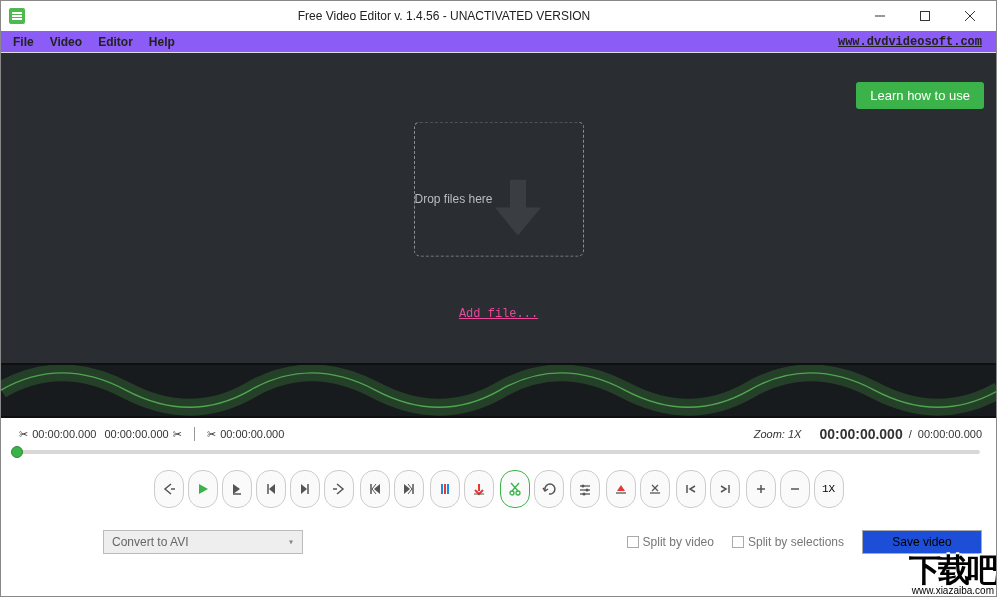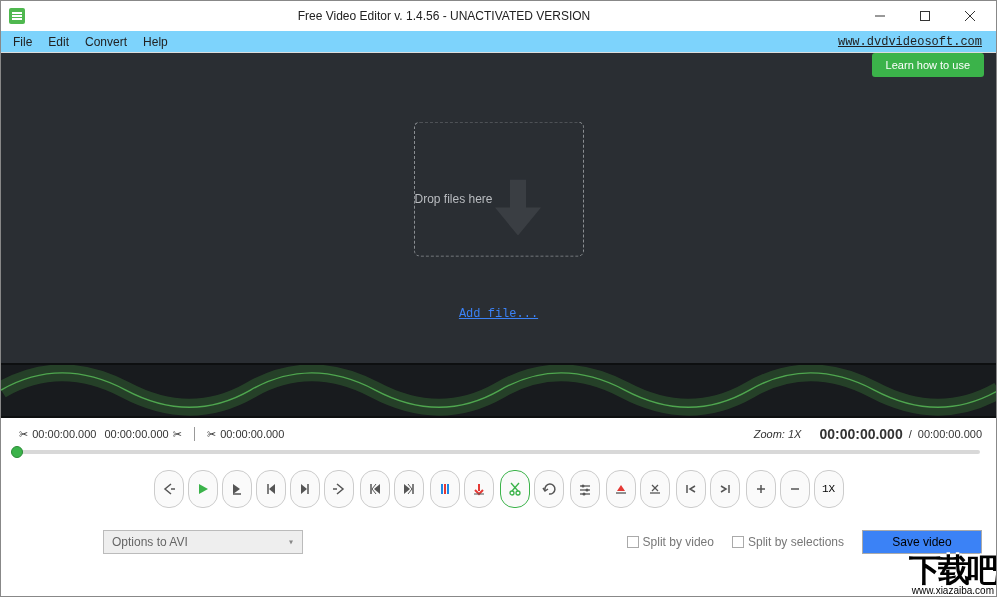--- a/index.html
+++ b/index.html
@@ -4,29 +4,29 @@
 <style>
 * { margin: 0; padding: 0; box-sizing: border-box; font-family: "Segoe UI", Tahoma, sans-serif; }
 body { width: 997px; height: 597px; background: #fff; overflow: hidden; border: 1px solid #888; position: relative; }
 .titlebar { height: 30px; display: flex; align-items: center; padding: 0 4px; background: #fff; }
 .app-icon { width: 16px; height: 16px; background: #4fb84f; border-radius: 2px; margin: 0 6px 0 4px; display: flex; align-items: center; justify-content: center; }
 .app-icon::before { content: ""; width: 10px; height: 2px; background: #fff; box-shadow: 0 -3px 0 #fff, 0 3px 0 #fff; }
 .title-text { font-size: 12px; color: #222; flex: 1; text-align: center; }
 .win-btns { display: flex; }
 .win-btn { width: 45px; height: 28px; display: flex; align-items: center; justify-content: center; font-size: 12px; color: #333; }
 .win-btn svg { width: 10px; height: 10px; }
-.menubar { height: 22px; display: flex; align-items: center; padding: 0 4px; background: #7dd3fc; border-bottom: 1px solid #ddd; }
+.menubar { height: 22px; display: flex; align-items: center; padding: 0 4px; background: #8b5cf6; border-bottom: 1px solid #ddd; font-weight: bold; }
 .menu-item { padding: 2px 8px; font-size: 12px; color: #222; }
 .menu-spacer { flex: 1; }
 .site-link { font-size: 12px; text-decoration: underline; color: #222; padding-right: 10px; font-family: "Courier New", monospace; }
 .video-area { height: 310px; background: #2a2e33; position: relative; }
-.learn-btn { position: absolute; top: 0; right: 12px; background: #3bb34a; color: #fff; font-size: 11px; padding: 6px 14px; border-radius: 3px; }
+.learn-btn { position: absolute; top: 29px; right: 12px; background: #3bb34a; color: #fff; font-size: 13px; padding: 6px 14px; border-radius: 3px; }
 .drop-zone { position: absolute; left: 50%; top: 50%; transform: translate(-50%, -64%); width: 170px; height: 135px; border: 1px dashed #8a8e92; border-radius: 6px; display: flex; align-items: center; color: #b9bcc0; font-family: "Courier New", monospace; font-size: 12px; padding-top: 18px; }
 .drop-arrow { margin-top: 18px; }
-.add-file { position: absolute; left: 50%; top: 82%; transform: translateX(-50%); color: #3b82f6; font-family: "Courier New", monospace; font-size: 12px; text-decoration: underline; }
+.add-file { position: absolute; left: 50%; top: 82%; transform: translateX(-50%); color: #ec4899; font-family: "Courier New", monospace; font-size: 12px; text-decoration: underline; }
 .wave-area { height: 55px; background: #181b1e; position: relative; overflow: hidden; border-top: 2px solid #0d0f10; border-bottom: 2px solid #0d0f10; }
 .wave-area svg { width: 100%; height: 100%; }
 .time-row { display: flex; align-items: center; padding: 8px 14px 4px; font-family: "Courier New", monospace; font-size: 11px; color: #333; }
 .sc-icon { display: inline-block; margin: 0 4px; }
 .time-sep { width: 1px; height: 14px; background: #999; margin: 0 8px; }
 .time-spacer { flex: 1; }
 .zoom-lbl { margin-right: 12px; font-style: italic; }
 .time-main { font-size: 14px; font-weight: bold; margin: 0 6px; }
 .slider-row { padding: 4px 16px 10px; }
 .slider-track { height: 4px; background: #d8d8d8; border-radius: 2px; position: relative; }
@@ -37,21 +37,21 @@
 .cbtn.green svg { color: #3bb34a; }
 .cbtn.active { border-color: #3bb34a; }
 .cbtn svg { width: 14px; height: 14px; }
 .cbtn-txt { font-family: "Courier New", monospace; font-size: 11px; padding: 0 6px; }
 .bottom-row { display: flex; align-items: center; padding: 12px 14px; gap: 18px; font-size: 12px; }
 .format-dd { width: 200px; height: 24px; border: 1px solid #bbb; background: #eee; display: flex; align-items: center; padding: 0 8px; font-family: "Courier New", monospace; font-size: 12px; color: #666; position: relative; margin-left: 88px; }
 .format-dd::after { content: "▾"; position: absolute; right: 8px; color: #888; font-size: 10px; }
 .btm-spacer { flex: 1; }
 .chk { display: flex; align-items: center; gap: 4px; font-family: "Courier New", monospace; color: #777; }
 .chk-box { width: 12px; height: 12px; border: 1px solid #aaa; background: #fff; }
-.save-btn { width: 120px; height: 24px; border: 1px solid #aaa; background: #3b82f6; font-family: "Courier New", monospace; font-size: 12px; display: flex; align-items: center; justify-content: center; }
+.save-btn { width: 120px; height: 24px; border: 1px solid #aaa; background: #1d4ed8; font-family: "Courier New", monospace; font-size: 12px; display: flex; align-items: center; justify-content: center; }
 .watermark { position: absolute; right: 0; bottom: 0; display: flex; flex-direction: column; align-items: flex-end; pointer-events: none; }
 .wm-big { font-size: 32px; font-weight: 900; color: #000; letter-spacing: -3px; font-family: "SimHei", sans-serif; line-height: 0.9; text-shadow: 2px 0 #fff, -2px 0 #fff, 0 2px #fff, 0 -2px #fff; margin-top: 40px; }
 .wm-url { font-size: 10px; color: #000; background: rgba(255,255,255,0.7); padding: 0 2px; }
 </style>
 </head>
 <body>
 
 <div class="titlebar">
   <div class="app-icon"></div>
   <div class="title-text">Free Video Editor v. 1.4.56 - UNACTIVATED VERSION</div>
@@ -70,22 +70,22 @@
         <svg viewBox="0 0 10 10">
           <line x1="0" y1="0" x2="10" y2="10" stroke="#333" stroke-width="1"></line>
           <line x1="10" y1="0" x2="0" y2="10" stroke="#333" stroke-width="1"></line>
         </svg>
       </div>
   </div>
 </div>
 
 <div class="menubar">
   <div class="menu-item">File</div>
-  <div class="menu-item">Edit</div>
-  <div class="menu-item">Convert</div>
+  <div class="menu-item">Video</div>
+  <div class="menu-item">Editor</div>
   <div class="menu-item">Help</div>
   <div class="menu-spacer"></div>
   <a class="site-link">www.dvdvideosoft.com</a>
 </div>
 
 <div class="video-area">
   <div class="learn-btn">Learn how to use</div>
   <div class="drop-zone">
     <div>Drop files here</div>
     <svg class="drop-arrow" width="50" height="56" viewBox="0 0 50 56">
@@ -262,21 +262,21 @@
         <svg viewBox="0 0 14 14">
           <line x1="3" y1="7" x2="11" y2="7" stroke="#555" stroke-width="1.5"></line>
         </svg>
       </div>
     <div class="cbtn cbtn-txt">1X</div>
   </div>
 </div>
 
 <div class="bottom-row">
   <div class="format-dd">
-    <span>Options to AVI</span>
+    <span>Convert to AVI</span>
   </div>
   <div class="btm-spacer"></div>
   <label class="chk">
     <span class="chk-box"></span>
     <span>Split by video</span>
   </label>
   <label class="chk">
     <span class="chk-box"></span>
     <span>Split by selections</span>
   </label>

